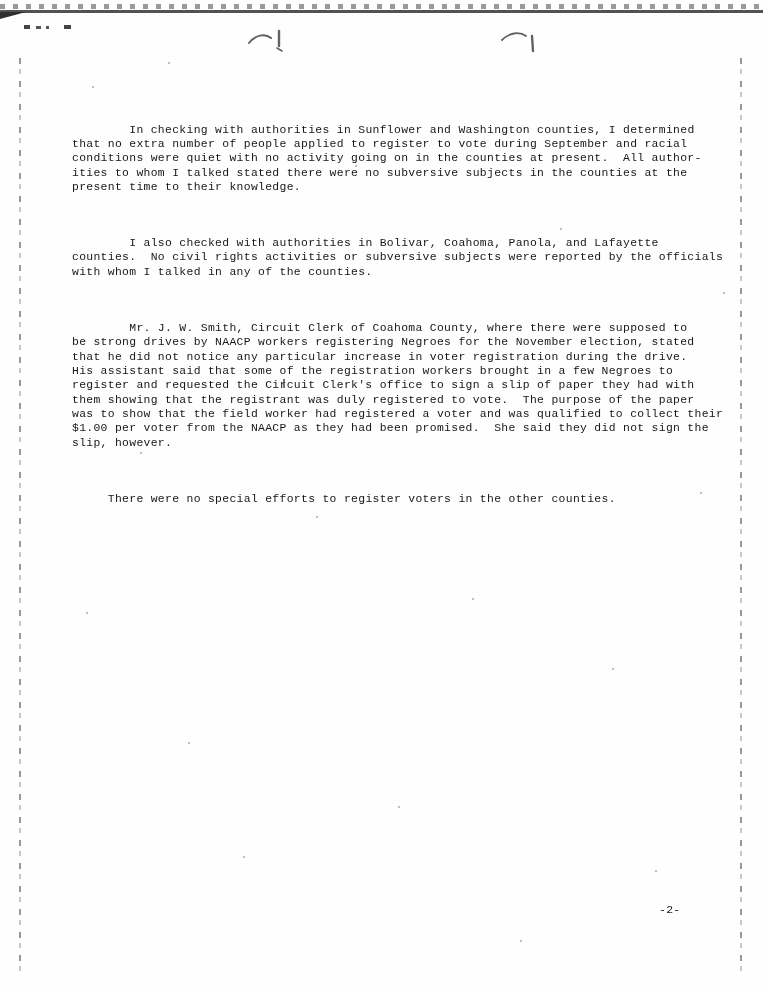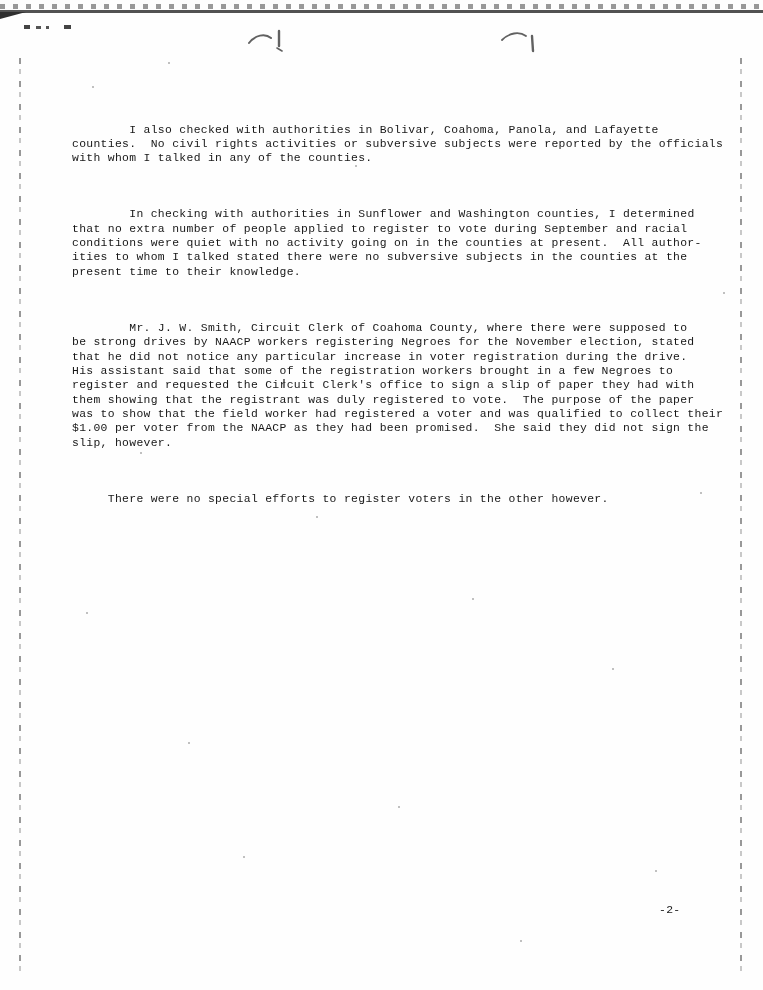--- a/index.html
+++ b/index.html
@@ -181,37 +181,37 @@
   <div class="speck" style="left:612px; top:668px;"></div>
   <div class="speck" style="left:188px; top:742px;"></div>
   <div class="speck" style="left:398px; top:806px;"></div>
   <div class="speck" style="left:655px; top:870px;"></div>
   <div class="speck" style="left:243px; top:856px;"></div>
   <div class="speck" style="left:520px; top:940px;"></div>
   <div class="speck" style="left:86px;  top:612px;"></div>
   <div class="speck" style="left:700px; top:492px;"></div>
 
   <div id="typescript">
-    <p class="para">        I also checked with authorities in Bolivar, Coahoma, Panola, and Lafayette
-counties.  No civil rights activities or subversive subjects were reported by the officials
-with whom I talked in any of the counties.</p>
     <p class="para">        In checking with authorities in Sunflower and Washington counties, I determined
 that no extra number of people applied to register to vote during September and racial
 conditions were quiet with no activity going on in the counties at present.  All author-
 ities to whom I talked stated there were no subversive subjects in the counties at the
 present time to their knowledge.</p>
+    <p class="para">        I also checked with authorities in Bolivar, Coahoma, Panola, and Lafayette
+counties.  No civil rights activities or subversive subjects were reported by the officials
+with whom I talked in any of the counties.</p>
     <p class="para">        Mr. J. W. Smith, Circuit Clerk of Coahoma County, where there were supposed to
 be strong drives by NAACP workers registering Negroes for the November election, stated
 that he did not notice any particular increase in voter registration during the drive.
 His assistant said that some of the registration workers brought in a few Negroes to
 register and requested the Circuit Clerk's office to sign a slip of paper they had with
 them showing that the registrant was duly registered to vote.  The purpose of the paper
 was to show that the field worker had registered a voter and was qualified to collect their
 $1.00 per voter from the NAACP as they had been promised.  She said they did not sign the
 slip, however.</p>
-    <p class="para last">     There were no special efforts to register voters in the other however.</p>
+    <p class="para last">     There were no special efforts to register voters in the other counties.</p>
   </div>
 
   <div class="smudge"></div>
 
   <div id="page-number">-2-</div>
 
 </div>
 
 </body></html>

